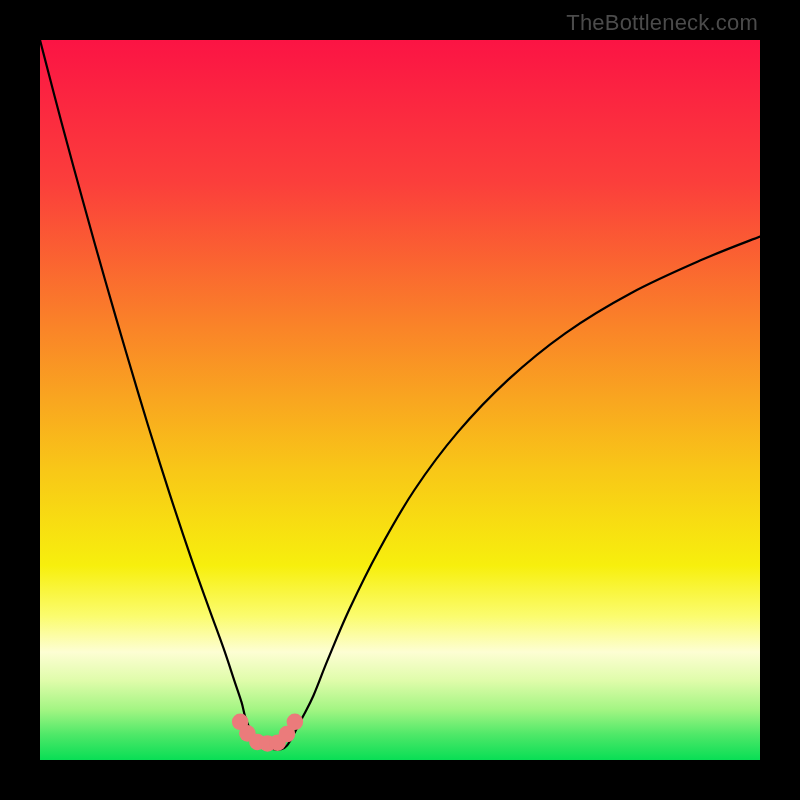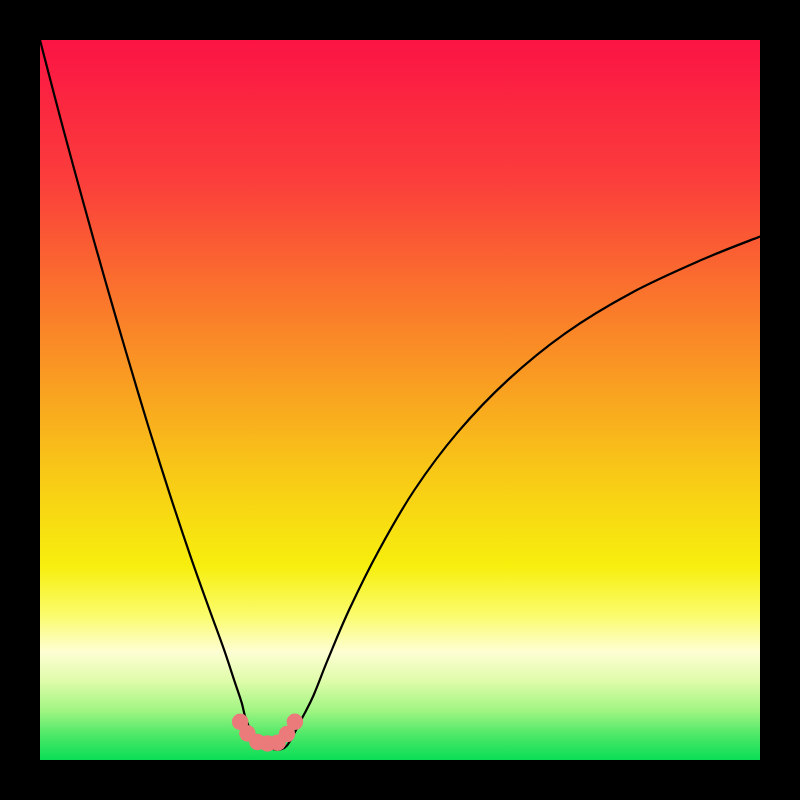--- a/index.html
+++ b/index.html
@@ -45,20 +45,21 @@
     font-size: 22px;
     font-weight: 500;
     letter-spacing: 0.2px;
   }
 </style>
 </head>
 <body>
 
 <div class="frame">
 
+  <div class="watermark">TheBottleneck.com</div>
 
   <div class="plot-area">
     <svg class="gradient-bg" viewBox="0 0 720 720" preserveAspectRatio="none">
       <defs>
         <linearGradient id="bg-grad" x1="0" y1="0" x2="0" y2="1">
             <stop offset="0%" stop-color="#fb1444"></stop>
             <stop offset="20%" stop-color="#fb3f3b"></stop>
             <stop offset="40%" stop-color="#fa8428"></stop>
             <stop offset="60%" stop-color="#f8c817"></stop>
             <stop offset="73%" stop-color="#f7ef0d"></stop>

